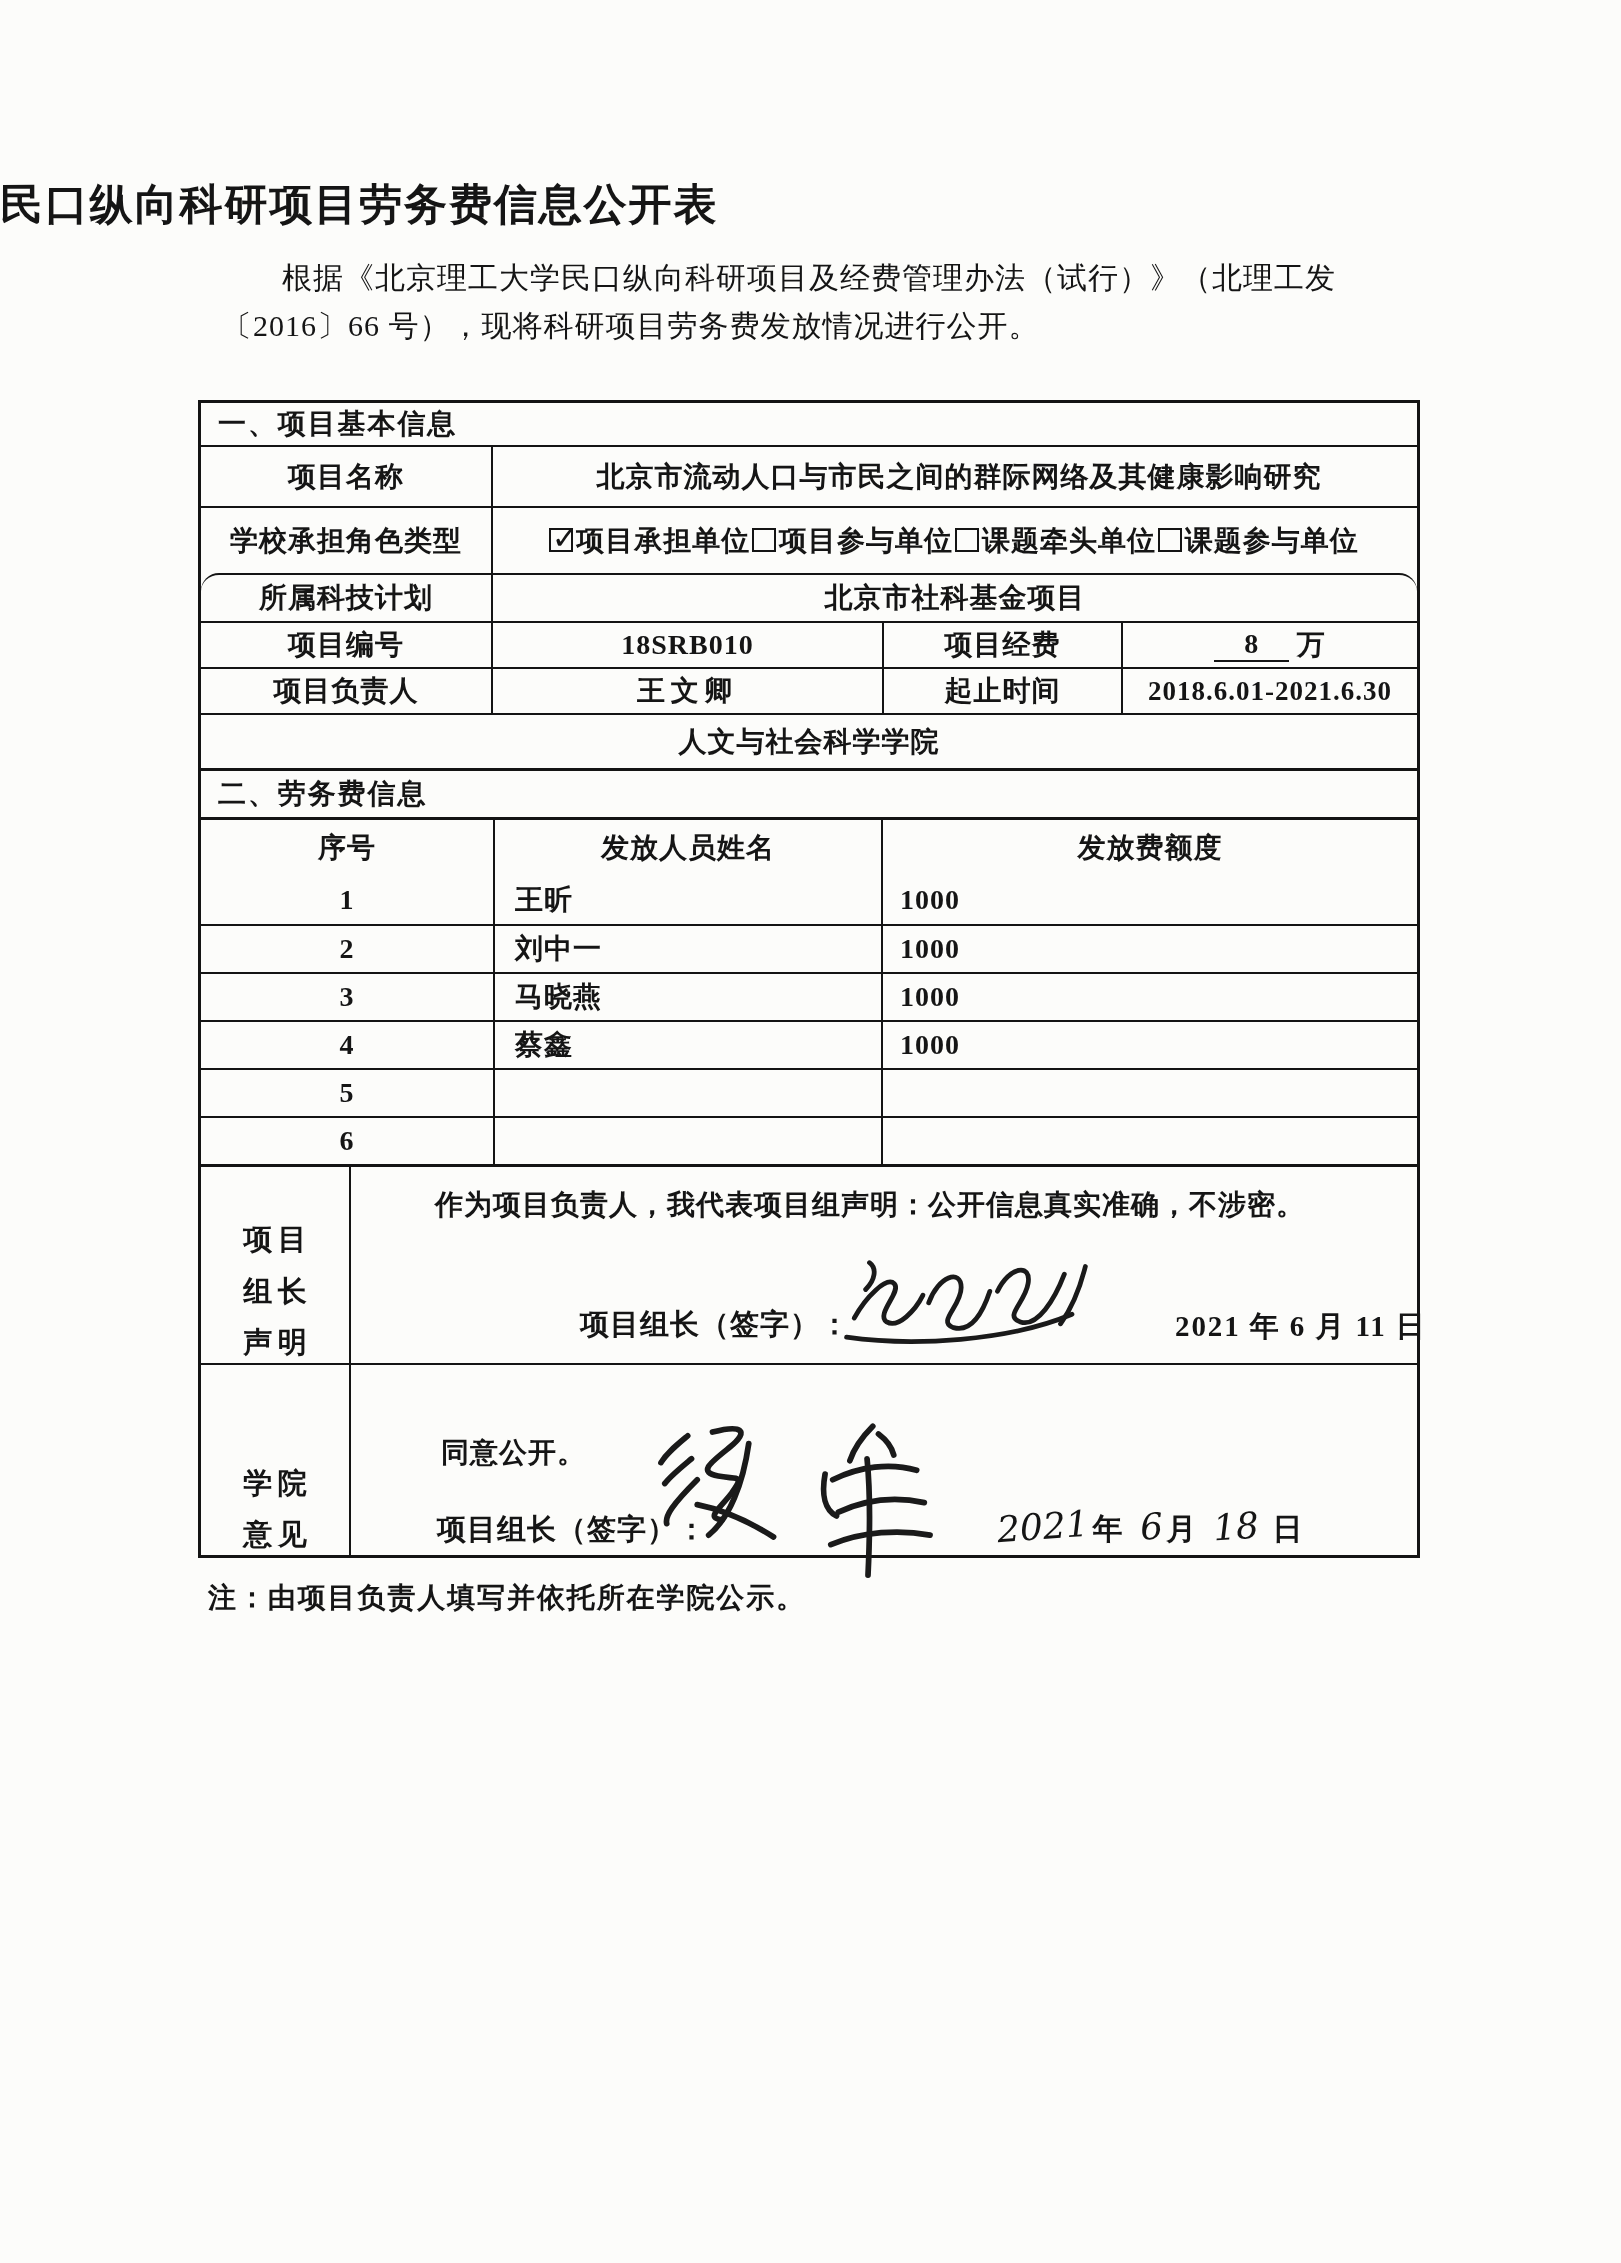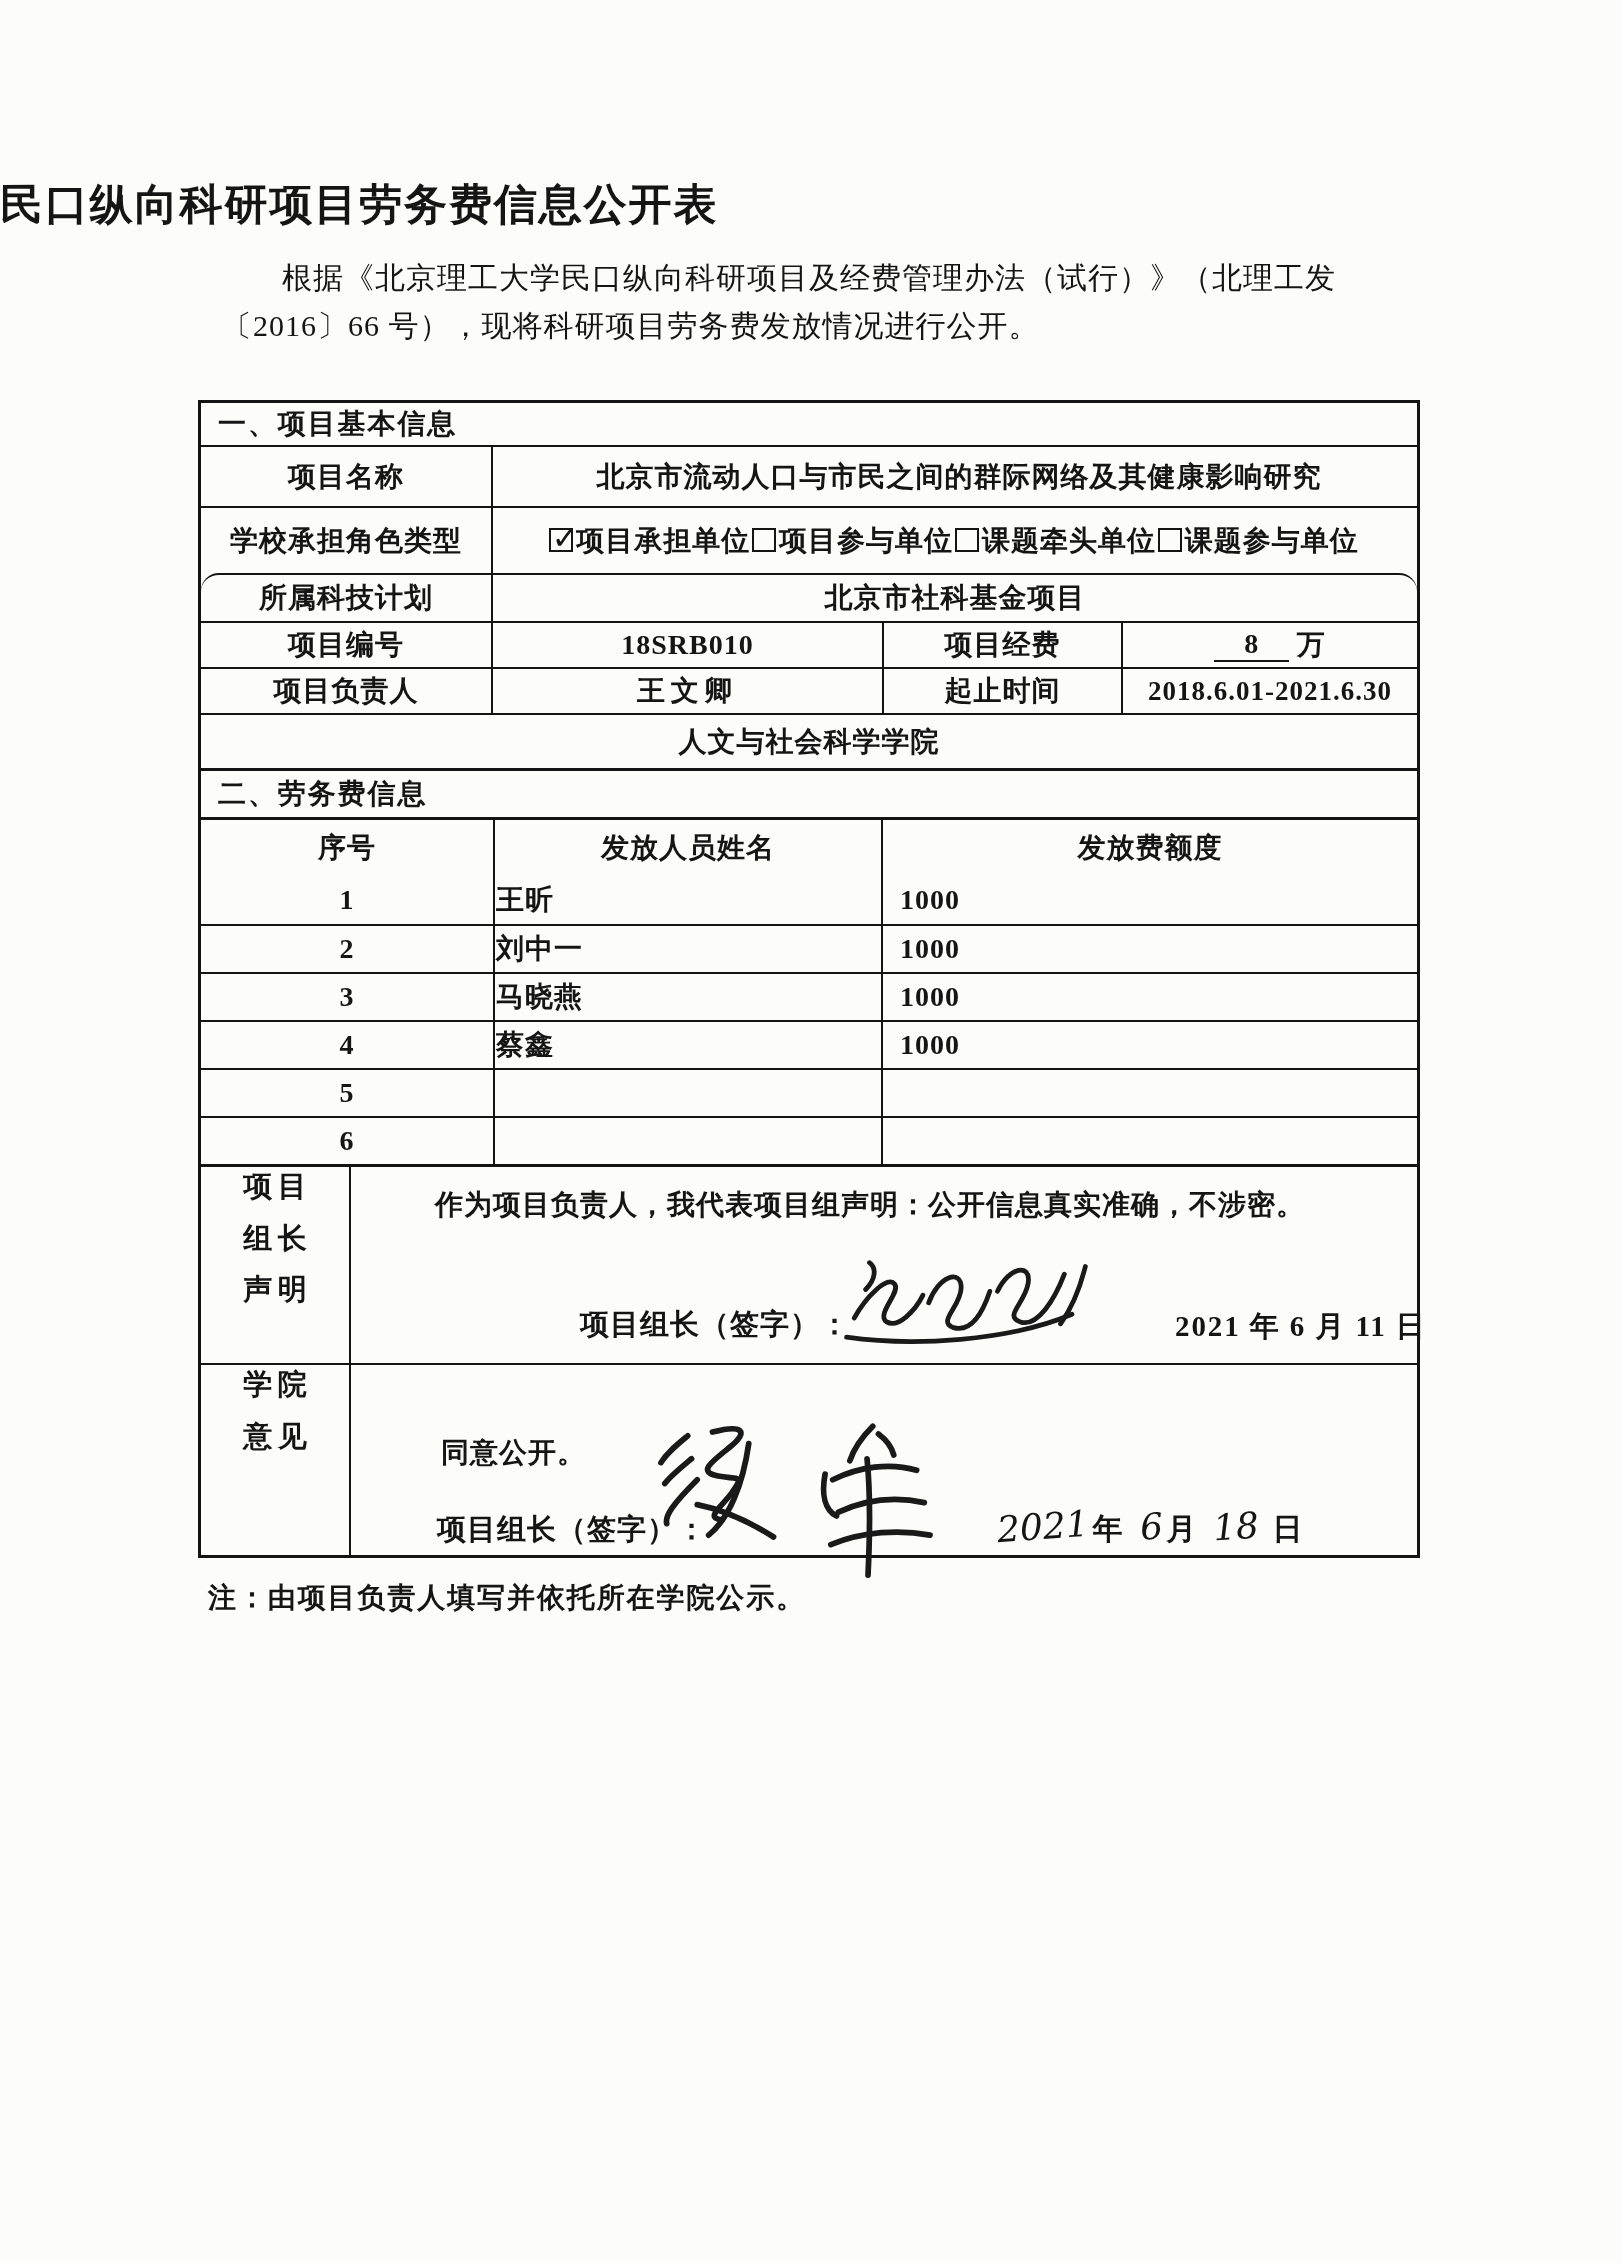--- a/index.html
+++ b/index.html
@@ -42,21 +42,21 @@
     padding-left:17px; font-size:28px; font-weight:700;
     font-family:"Liberation Sans","DejaVu Sans",sans-serif;
     letter-spacing:1.9px;
   }
   
   .w-label { width:292px; flex:none; }
   .w-rest  { flex:1; }
   .w-c2 { width:391px; flex:none; }
   .w-c3 { width:239px; flex:none; }
   .w-no { width:294px; flex:none; }
-  .w-name { width:388px; flex:none; justify-content:flex-start; padding-left:1px; text-align:left; }
+  .w-name { width:388px; flex:none; justify-content:flex-start; padding-left:20px; text-align:left; }
   .w-amt { flex:1; justify-content:flex-start; padding-left:17px; text-align:left; }
   .w-sign-label { width:150px; flex:none; }
   
   .h72 { height:61px;gap:8px; } .h70 { height:67px; } .h50 { height:48px;border-radius:18px; }
   .h48 { height:46px; } .h58 { height:55px; } .h62 { height:59px; }
   .feerow { height:48px; }
   .feerow .cell { font-weight:600; }
   
   .cb {
     display:inline-block; width:24px; height:24px;
@@ -70,21 +70,21 @@
   }
   .opt { margin-right:1.9px; white-space:nowrap; }
   
   .uline {
     display:inline-block; min-width:75px; text-align:center;
     border-bottom:2.9px solid #141414; padding:0 5.7px; line-height:32.5px;
   }
   
   .sign-row { position:relative; }
   .vlabel {
-    display:flex; flex-direction:column; align-items:center; justify-content:flex-start;
+    display:flex; flex-direction:column; align-items:center; justify-content:flex-end;
     gap:11.5px; font-size:29px; font-weight:600; letter-spacing:5.7px;
   }
   .vlabel div { text-indent:5.7px; }
   .sign-content { position:relative; flex:1; border-right:none; }
   .abs { position:absolute; white-space:nowrap; }
   .statement { font-size:28px; font-weight:600; letter-spacing:1px; }
   .sig-label { font-size:29px; font-weight:600; letter-spacing:1px; }
   .date-print { font-size:29px; font-weight:600; letter-spacing:1.9px; }
   .hand {
     font-family:"DejaVu Serif","Liberation Serif",serif;

